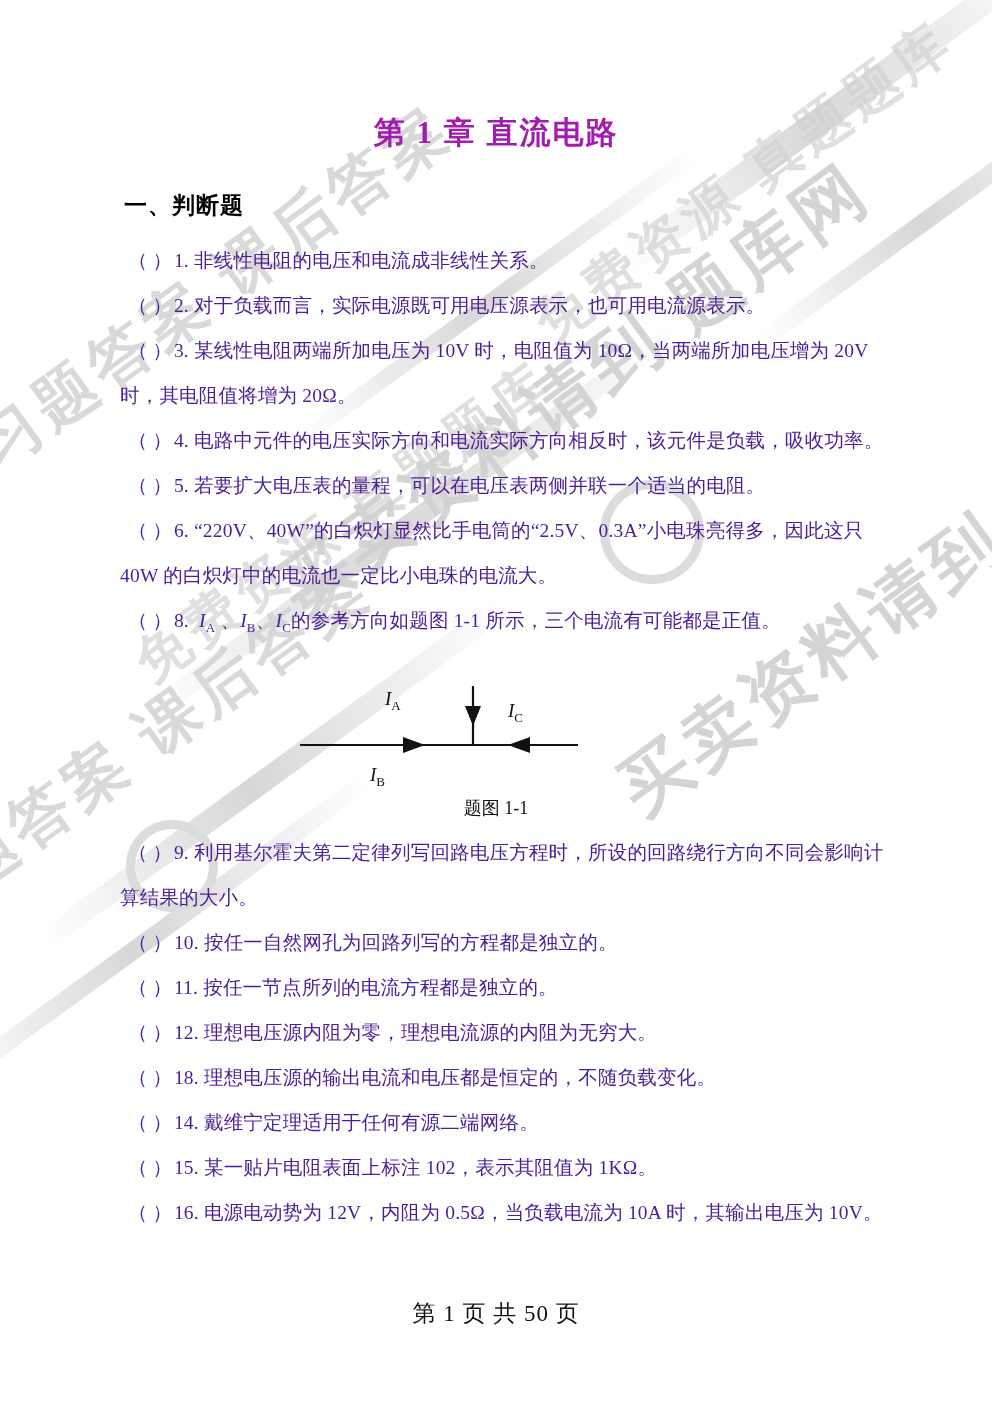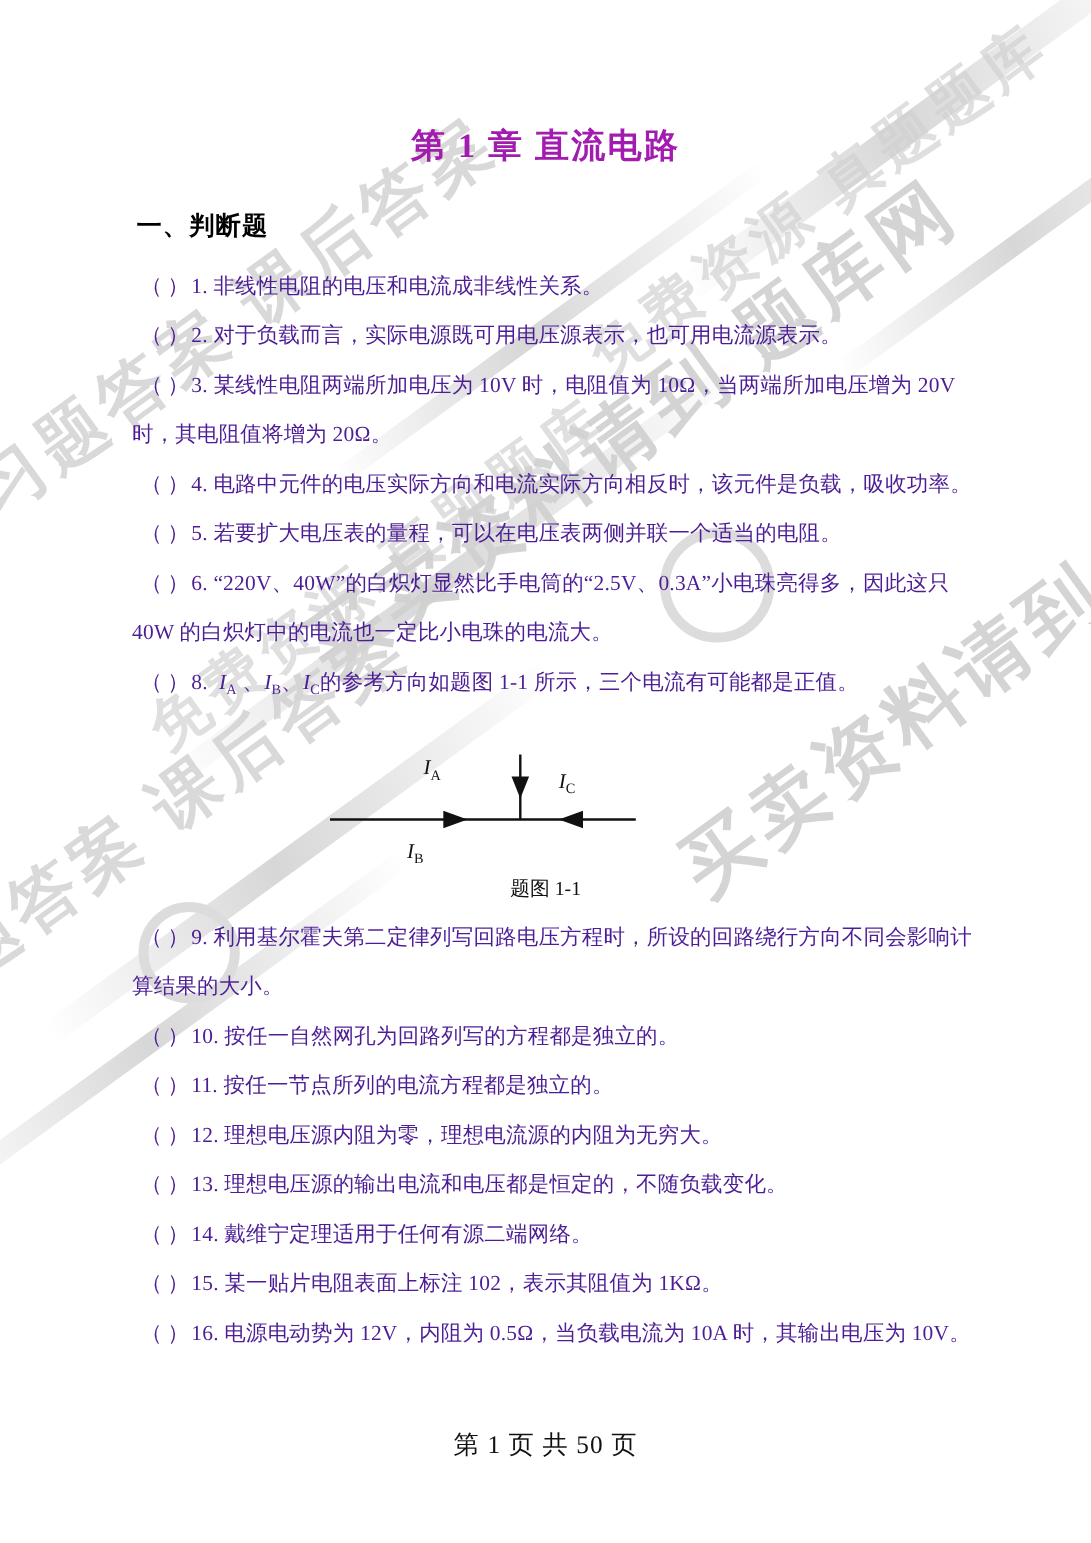--- a/index.html
+++ b/index.html
@@ -234,21 +234,21 @@
     <div class="q">
       <span class="mark">（    ）</span><span class="num">10.</span> <span>按任一自然网孔为回路列写的方程都是独立的。</span>
     </div>
     <div class="q">
       <span class="mark">（    ）</span><span class="num">11.</span> <span>按任一节点所列的电流方程都是独立的。</span>
     </div>
     <div class="q">
       <span class="mark">（    ）</span><span class="num">12.</span> <span>理想电压源内阻为零，理想电流源的内阻为无穷大。</span>
     </div>
     <div class="q">
-      <span class="mark">（    ）</span><span class="num">13.</span> <span>理想电压源的输出电流和电压都是恒定的，不随负载变化。</span>
+      <span class="mark">（    ）</span><span class="num">18.</span> <span>理想电压源的输出电流和电压都是恒定的，不随负载变化。</span>
     </div>
     <div class="q">
       <span class="mark">（    ）</span><span class="num">14.</span> <span>戴维宁定理适用于任何有源二端网络。</span>
     </div>
     <div class="q">
       <span class="mark">（    ）</span><span class="num">15.</span> <span>某一贴片电阻表面上标注 102，表示其阻值为 1KΩ。</span>
     </div>
     <div class="q">
       <span class="mark">（    ）</span><span class="num">16.</span> <span>电源电动势为 12V，内阻为 0.5Ω，当负载电流为 10A 时，其输出电压为 10V。</span>
     </div>

